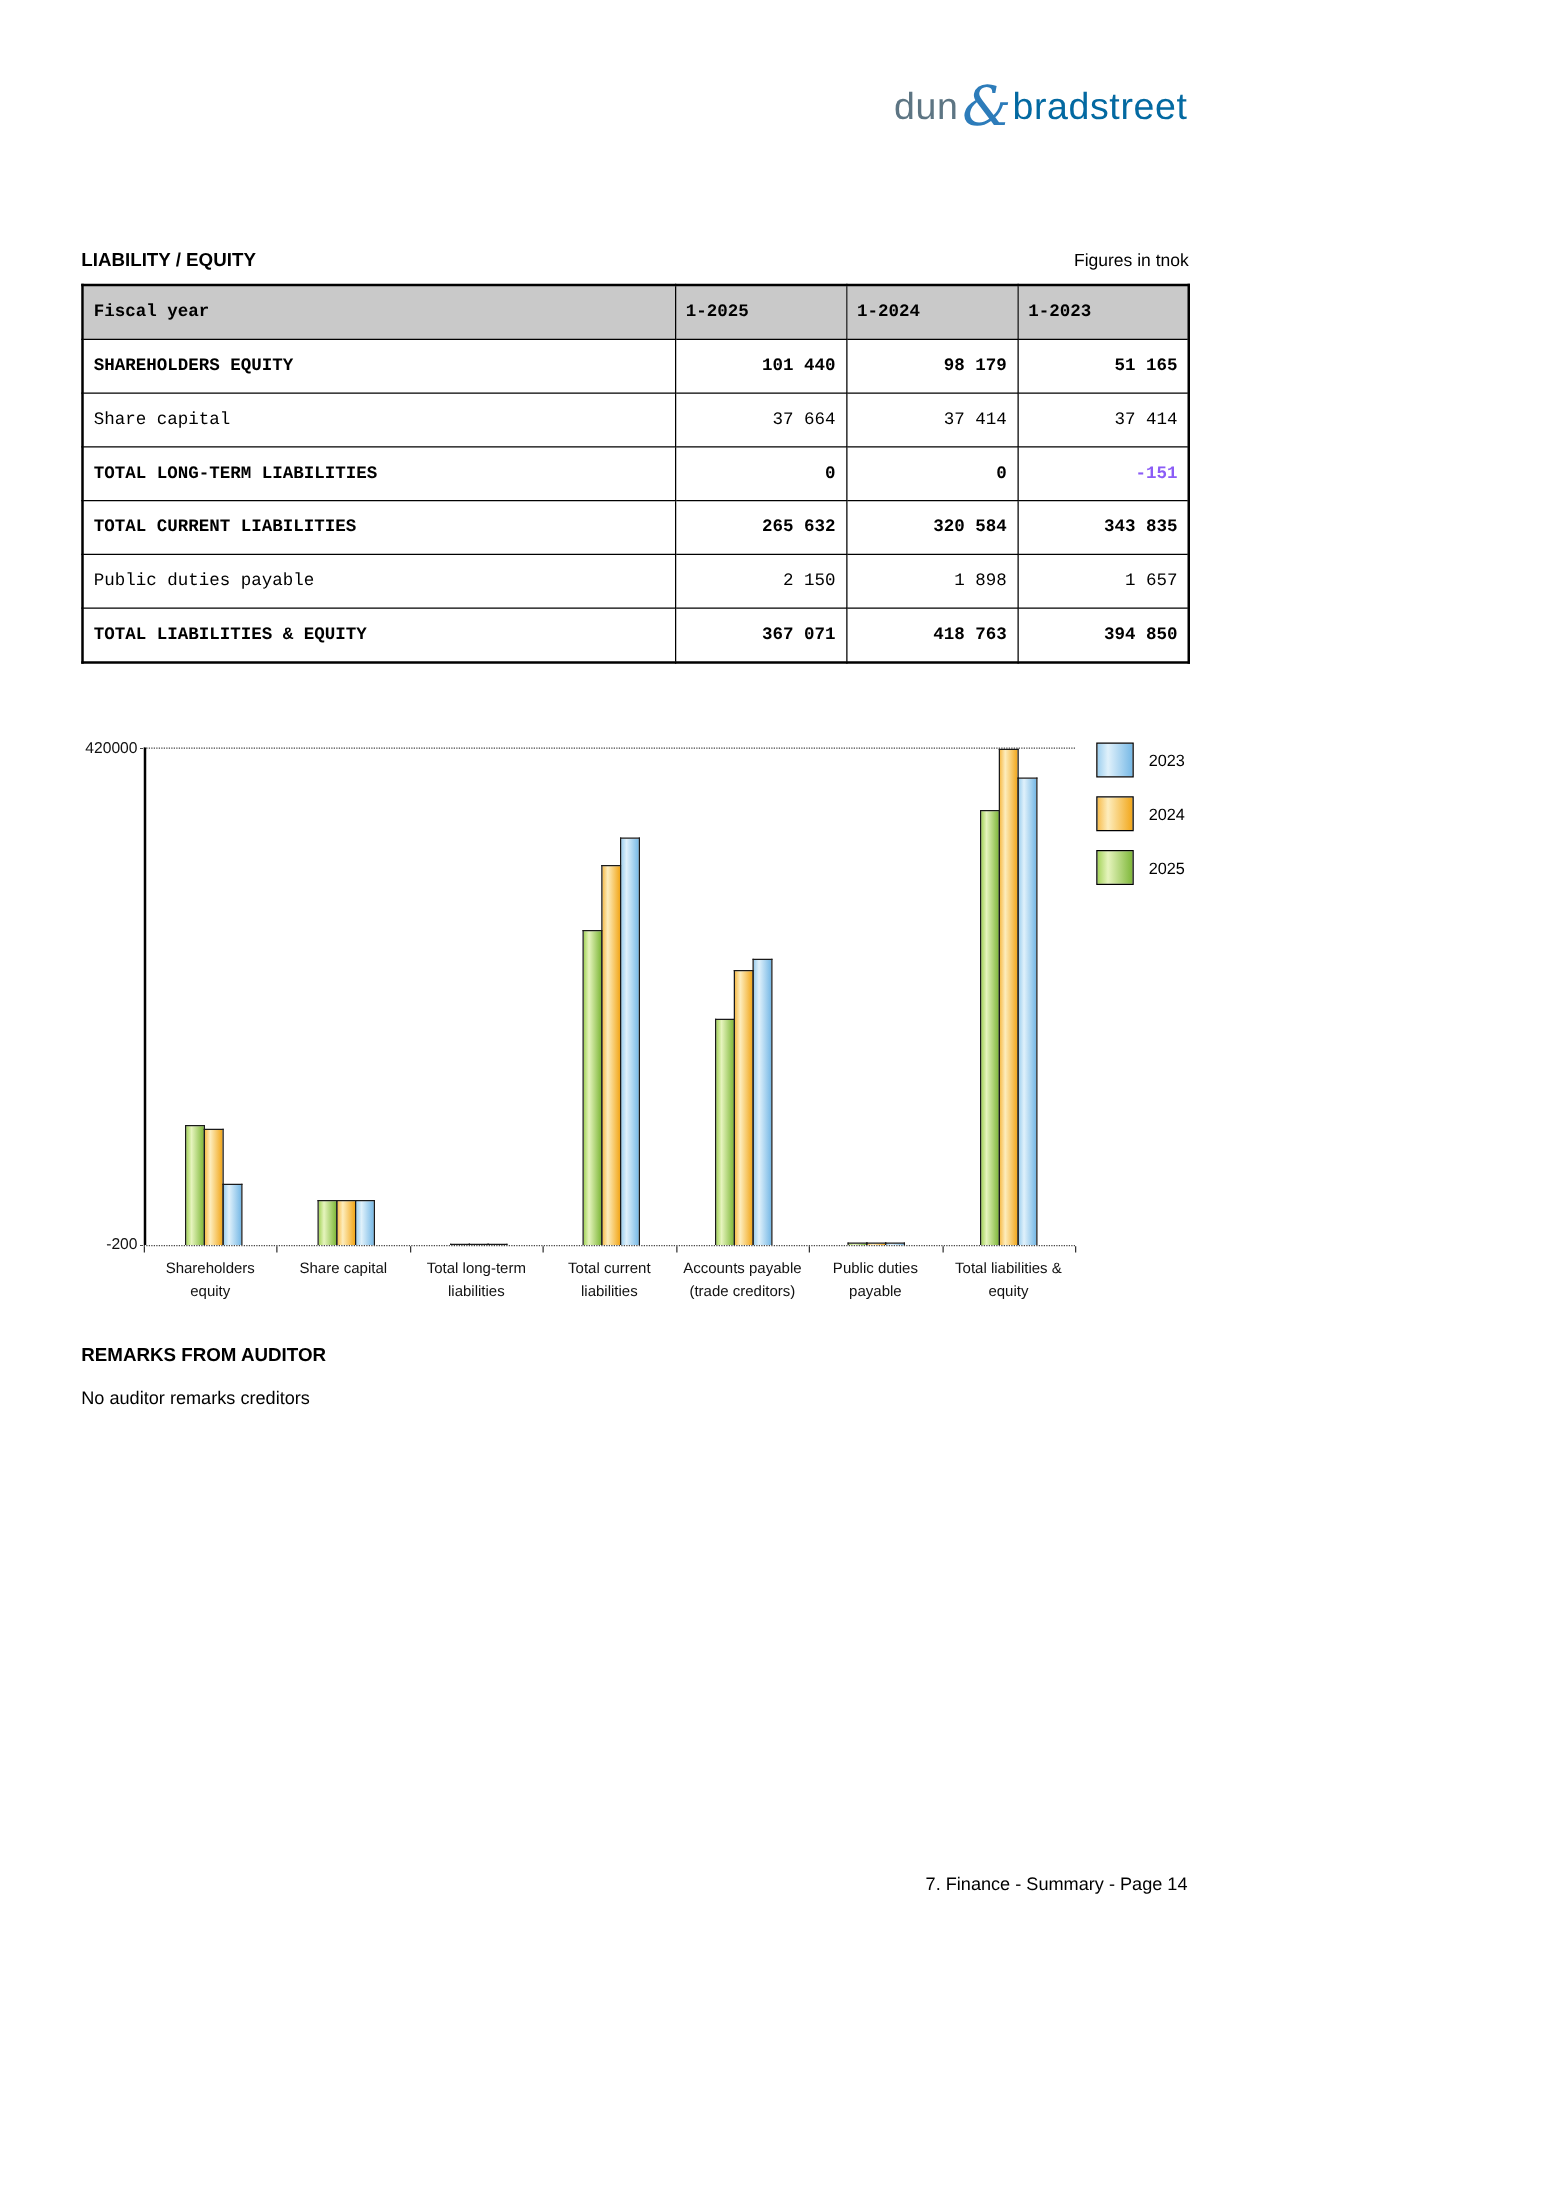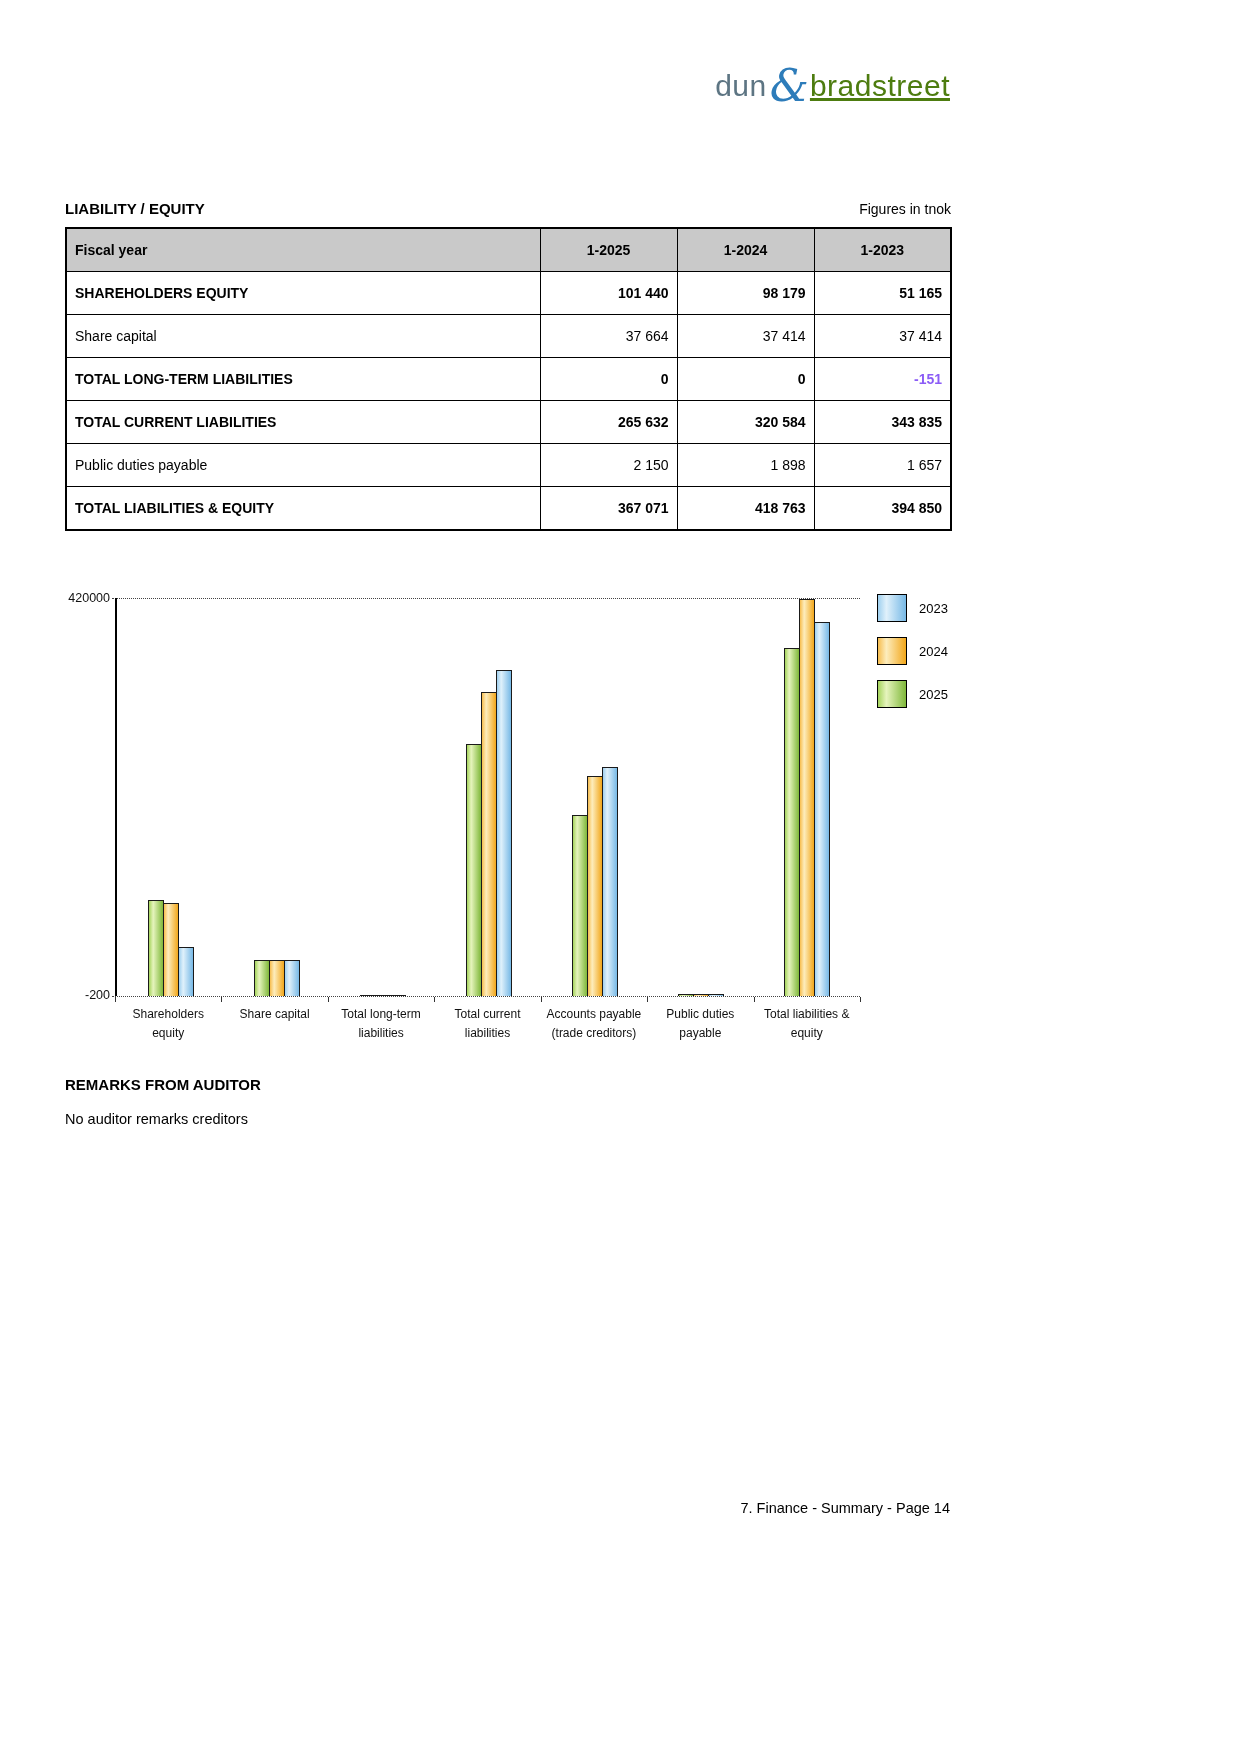--- a/index.html
+++ b/index.html
@@ -4,33 +4,33 @@
 <style>
   * { margin:0; padding:0; box-sizing:border-box; }
   html,body { background:#ffffff; }
   body { font-family:"Liberation Sans", sans-serif; color:#000; }
   .page { position:relative; width:1241px; height:1754px; background:#fff; overflow:hidden; }
 
   
   .logo { position:absolute; top:66px; right:291px; display:flex; align-items:center; line-height:1; }
   .logo-dun { font-size:30px; color:#5d7583; letter-spacing:0.5px; }
   .logo-amp { font-family:"DejaVu Serif", serif; font-style:italic; font-size:44px; color:#2d7cba; margin:0 1px 0 3px; line-height:0.9; }
-  .logo-brad { font-size:30px; color:#4d7c0f; letter-spacing:0.5px;text-decoration:underline; }
+  .logo-brad { font-size:30px; color:#0369a1; letter-spacing:0.5px; }
 
   
   .title-row { position:absolute; top:200px; left:65px; width:886px; display:flex; justify-content:space-between; align-items:baseline; }
   .section-title { font-weight:bold; font-size:15px; }
   .unit-note { font-size:14px; }
 
   
   table.fin { position:absolute; top:227px; left:65px; width:886px; border-collapse:collapse; font-size:14px; border:2px solid #000; table-layout:fixed; }
-  table.fin th, table.fin td { border:1px solid #000; padding:13px 8px; height:28px; overflow:hidden; white-space:nowrap; }
+  table.fin th, table.fin td { border:1px solid #000; padding:13px 8px; height:28px; overflow:hidden; white-space:nowrap;font-family:Liberation Mono, monospace; }
   table.fin thead th { background:#c9c9c9; font-weight:bold; }
   .label-col { width:474px; text-align:left; }
-  .value-col { width:137px; text-align:center; }
+  .value-col { width:137px; text-align:left; }
   td.label-cell { text-align:left; }
   td.value-cell { text-align:right; }
   tr.bold-row td { font-weight:bold;margin-left:44px; }
   td.negative { color:#8b5cf6; }
 
   
   .chart { position:absolute; top:545px; left:65px; width:960px; height:470px;margin-top:43px; }
   .y-label { position:absolute; left:0; width:45px; font-size:12.5px; text-align:right; color:#111; }
   .y-label.top { top:3px; }
   .y-label.bottom { top:400px; }

